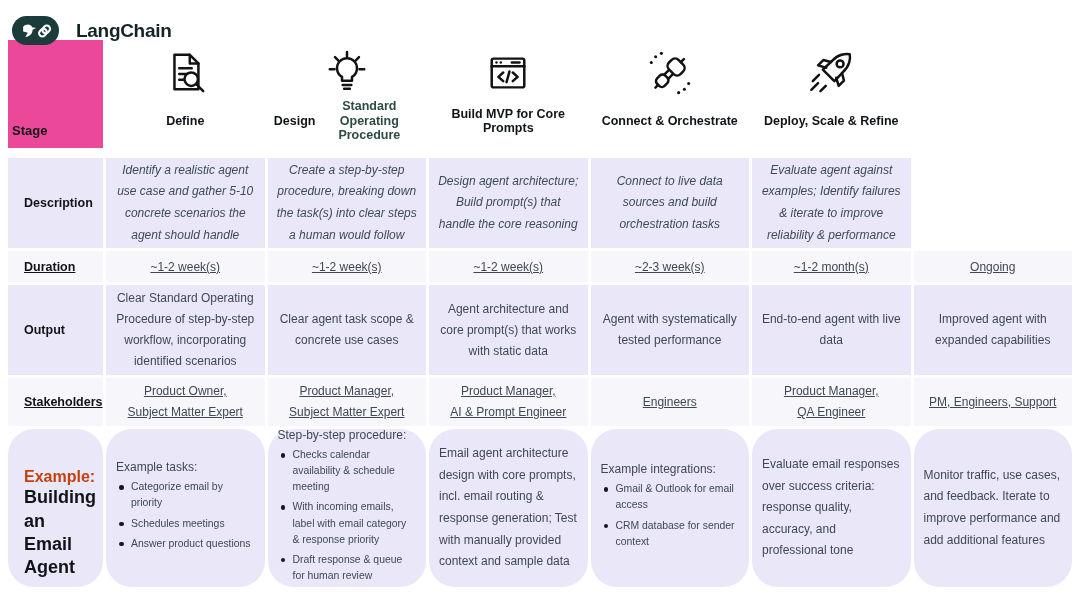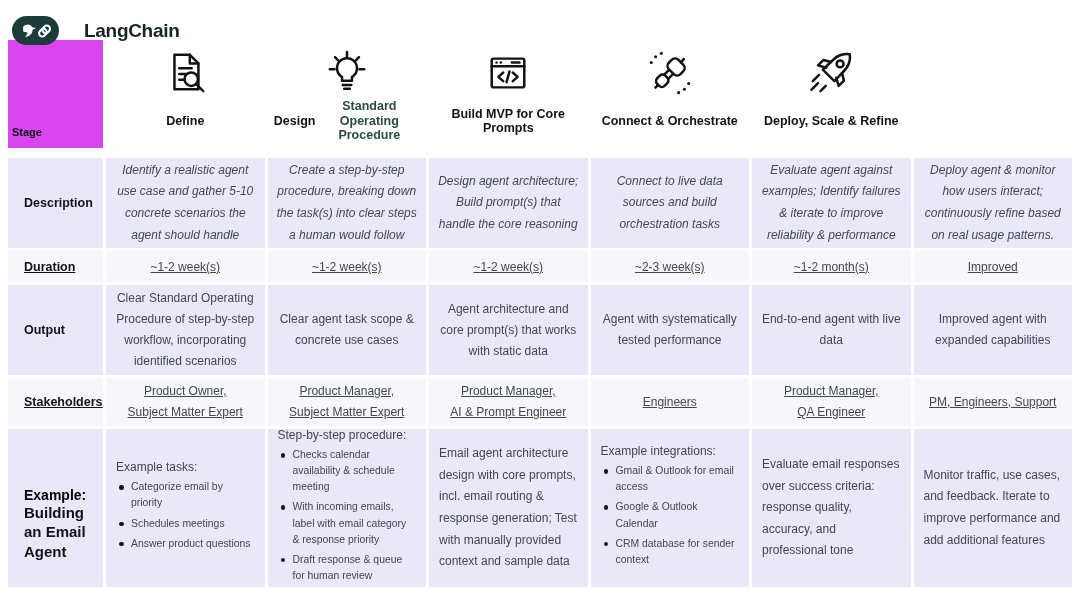--- a/index.html
+++ b/index.html
@@ -2,62 +2,62 @@
 <html style="--row-lavender: #eae7f8; --row-light: #f7f6fb; --accent-teal: #2b4c44; --logo-bg: #1c3c3c;"><head>
 <meta charset="utf-8">
 <style>
   html,body{margin:0;padding:0;}
   body{
     width:1080px;height:607px;background:#ffffff;overflow:hidden;
     font-family:"Liberation Sans","DejaVu Sans",sans-serif;
     color:#3e4854;position:relative;
     -webkit-font-smoothing:antialiased;
   }
-  .logo{position:absolute;top:16px;left:12px;display:flex;align-items:center;gap:25px;}
+  .logo{position:absolute;top:16px;left:12px;display:flex;align-items:center;gap:17px;}
   .logo-badge{width:47px;height:29px;border-radius:15px;background:var(--logo-bg,#1c3c3c);
     display:flex;align-items:center;justify-content:center;}
   .brand-name{font-size:19px;font-weight:700;color:#152426;letter-spacing:-0.3px;}
 
   .table{margin:40px 8px 0 8px;}
   .row{display:grid;grid-template-columns:95px repeat(6,1fr);column-gap:3px;margin-bottom:3px;}
 
   
   .row.head{margin-bottom:10px;}
   .col-head{display:flex;flex-direction:column;align-items:center;justify-content:flex-end;height:98px;background:#fff;}
   .icon-box{margin-bottom:8px;height:52px;display:flex;align-items:flex-end;justify-content:center;}
   .head-label{height:34px;display:flex;align-items:center;justify-content:center;text-align:center;
     font-size:12.5px;font-weight:700;color:#101417;line-height:1.15;max-width:146px;}
   .head-label .accent{color:var(--accent-teal,#2b4c44);}
-  .stage-cell{display:flex;align-items:flex-end;height:98px;background:#d946ef;padding:0 0 10px 4px;
-    font-size:11px;font-weight:700;color:#101417;}
+  .stage-cell{display:flex;align-items:flex-end;height:98px;background:#ec4899;padding:0 0 10px 4px;
+    font-size:13px;font-weight:700;color:#101417;}
 
   
   .cell{display:flex;flex-direction:column;align-items:center;justify-content:center;text-align:center;
     padding:6px 9px;box-sizing:border-box;font-size:12px;}
   .lav{background:var(--row-lavender,#eae7f8);}
   .lit{background:var(--row-light,#f7f6fb);text-decoration:underline;}
   .rlabel{align-items:flex-start;text-align:left;padding-left:16px;font-weight:700;color:#101417;font-size:12.5px;justify-content:center;}
 
-  .h-desc{height:90px;} .h-dur{height:31px;} .h-out{height:90px;} .h-stak{height:48px;} .h-ex{height:158px;}
+  .h-desc{height:90px;} .h-dur{height:31px;} .h-out{height:90px;} .h-stak{height:48px;} .h-ex{height:158px;border-radius:26px;}
 
   .desc-txt{font-style:italic;line-height:1.8;color:#3d4b57;}
   .out-txt{line-height:1.75;}
   ul{margin:0;padding:0;list-style:none;}
   ul.lines li{line-height:1.75;}
 
   
   .ex-cell{align-items:flex-start;text-align:left;justify-content:center;padding:8px 10px;}
   .ex-intro{font-size:12px;margin-bottom:5px;}
   .ex-intro:empty{display:none;}
   ul.bullets li{position:relative;padding-left:15px;font-size:10.4px;line-height:1.55;margin-bottom:4px;}
   ul.bullets li::before{content:"";position:absolute;left:3px;top:6px;width:4.5px;height:4.5px;border-radius:50%;background:#15191d;}
   .ex-text{font-size:12px;line-height:1.8;}
   .ex-text:empty{display:none;}
-  .ex-label-title{font-weight:700;color:#000000;font-size:14px;margin-top:32px;}
-  .ex-label-sub{color:#101417;font-size:15px;line-height:1.3;max-width:80px;}
+  .ex-label-title{font-weight:700;color:#c2410c;font-size:16px;margin-top:32px;}
+  .ex-label-sub{color:#101417;font-size:18px;line-height:1.3;max-width:80px;}
 
   svg.icon{stroke:#101214;stroke-width:2.6;fill:none;stroke-linecap:round;stroke-linejoin:round;}
 </style>
 </head>
 <body>
 
 <div class="logo">
   <div class="logo-badge">
     <svg width="40" height="24" viewBox="0 0 46 28">
       <path d="M8 9 C11 5.5 17 5.5 18.5 9.5 L23 10.5 L19 12.5 C19 17 15.5 20.5 10.5 21 L13.5 16 L8 14.5 Z" fill="#ffffff" stroke="none"></path>
@@ -157,31 +157,30 @@
     </div>
   </div>
 
   <div class="row">
     <div class="cell lav h-desc rlabel">Description</div>
     <div class="cell lav h-desc desc-txt">Identify a realistic agent use case and gather 5-10 concrete scenarios the agent should handle</div>
     <div class="cell lav h-desc desc-txt">Create a step-by-step procedure, breaking down the task(s) into clear steps a human would follow</div>
     <div class="cell lav h-desc desc-txt">Design agent architecture; Build prompt(s) that handle the core reasoning</div>
     <div class="cell lav h-desc desc-txt">Connect to live data sources and build orchestration tasks</div>
     <div class="cell lav h-desc desc-txt">Evaluate agent against examples; Identify failures &amp; iterate to improve reliability &amp; performance</div>
-    <div class="cell lav h-desc desc-txt">Deploy agent &amp; monitor how users interact; continuously refine based on real usage patterns.</div>
   </div>
 
   <div class="row">
     <div class="cell lit h-dur rlabel">Duration</div>
     <div class="cell lit h-dur">~1-2 week(s)</div>
     <div class="cell lit h-dur">~1-2 week(s)</div>
     <div class="cell lit h-dur">~1-2 week(s)</div>
     <div class="cell lit h-dur">~2-3 week(s)</div>
     <div class="cell lit h-dur">~1-2 month(s)</div>
-    <div class="cell lit h-dur">Improved</div>
+    <div class="cell lit h-dur">Ongoing</div>
   </div>
 
   <div class="row">
     <div class="cell lav h-out rlabel">Output</div>
     <div class="cell lav h-out out-txt">Clear Standard Operating Procedure of step-by-step workflow, incorporating identified scenarios</div>
     <div class="cell lav h-out out-txt">Clear agent task scope &amp; concrete use cases</div>
     <div class="cell lav h-out out-txt">Agent architecture and core prompt(s) that works with static data</div>
     <div class="cell lav h-out out-txt">Agent with systematically tested performance</div>
     <div class="cell lav h-out out-txt">End-to-end agent with live data</div>
     <div class="cell lav h-out out-txt">Improved agent with expanded capabilities</div>
@@ -250,21 +249,20 @@
     </div>
     <div class="cell lav h-ex ex-cell">
 
       <ul class="bullets"></ul>
       <div class="ex-text">Email agent architecture design with core prompts, incl. email routing &amp; response generation; Test with manually provided context and sample data</div>
     </div>
     <div class="cell lav h-ex ex-cell">
       <div class="ex-intro">Example integrations:</div>
       <ul class="bullets">
           <li>Gmail &amp; Outlook for email access</li>
-          <li>Google &amp; Outlook Calendar</li>
           <li>CRM database for sender context</li>
         </ul>
 
     </div>
     <div class="cell lav h-ex ex-cell">
 
       <ul class="bullets"></ul>
       <div class="ex-text">Evaluate email responses over success criteria: response quality, accuracy, and professional tone</div>
     </div>
     <div class="cell lav h-ex ex-cell">

